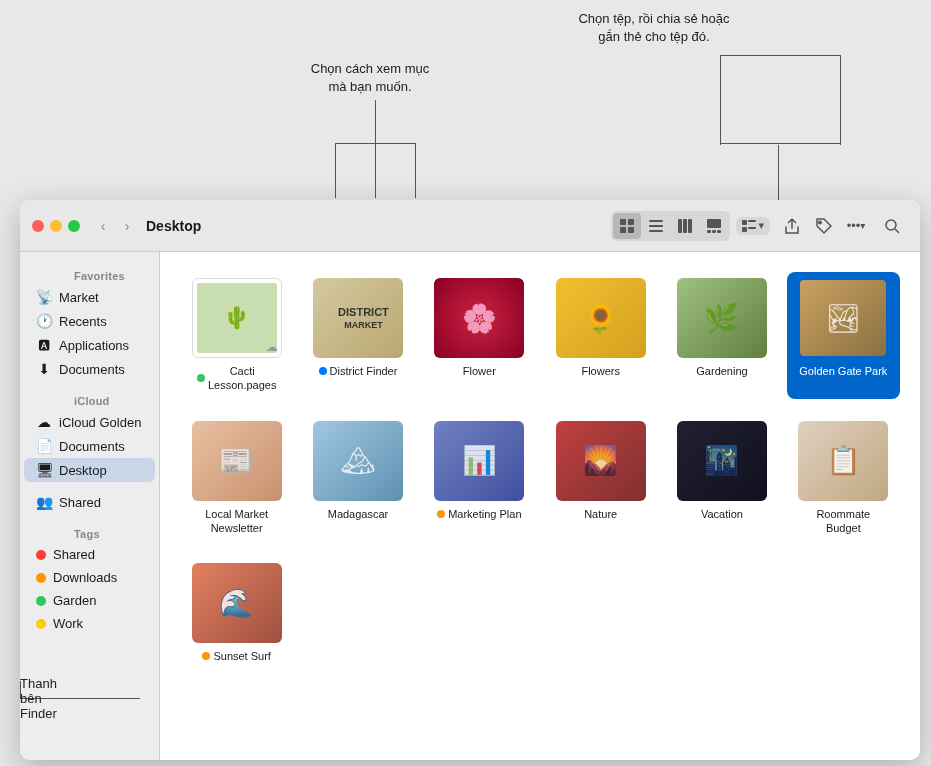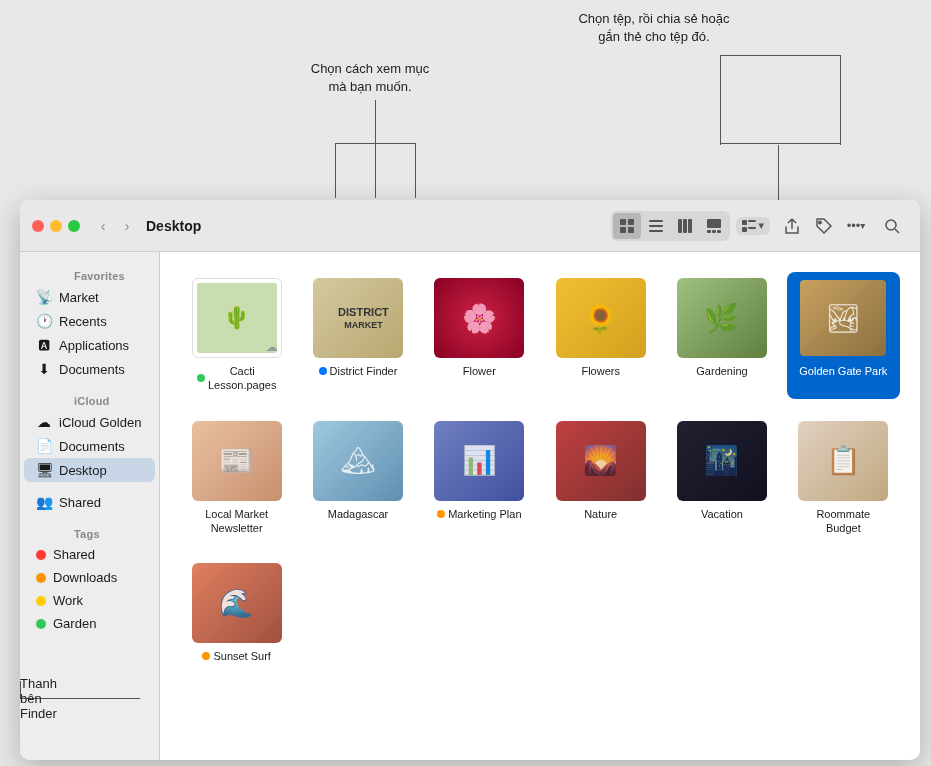--- a/index.html
+++ b/index.html
@@ -484,26 +484,26 @@
 
       <div class="sidebar-item">
         <div class="sidebar-tag-dot" style="background:#ff3b30;"></div>
         <span>Shared</span>
       </div>
       <div class="sidebar-item">
         <div class="sidebar-tag-dot" style="background:#ff9500;"></div>
         <span>Downloads</span>
       </div>
       <div class="sidebar-item">
+        <div class="sidebar-tag-dot" style="background:#34c759;"></div>
+        <span>Garden</span>
+      </div>
+      <div class="sidebar-item">
         <div class="sidebar-tag-dot" style="background:#ffcc00;"></div>
         <span>Work</span>
-      </div>
-      <div class="sidebar-item">
-        <div class="sidebar-tag-dot" style="background:#34c759;"></div>
-        <span>Garden</span>
       </div>
     </div>
 
     <div class="file-area">
       <div class="file-grid">
 
         <div class="file-item">
           <div class="file-thumb pages-thumb" style="background:white; border:1px solid #ddd; padding:4px; position:relative;">
             <div style="background:#c8ddb0; width:100%; height:100%; border-radius:2px; display:flex; align-items:center; justify-content:center; font-size:22px;">🌵</div>
             <div class="cloud-icon">☁</div>

